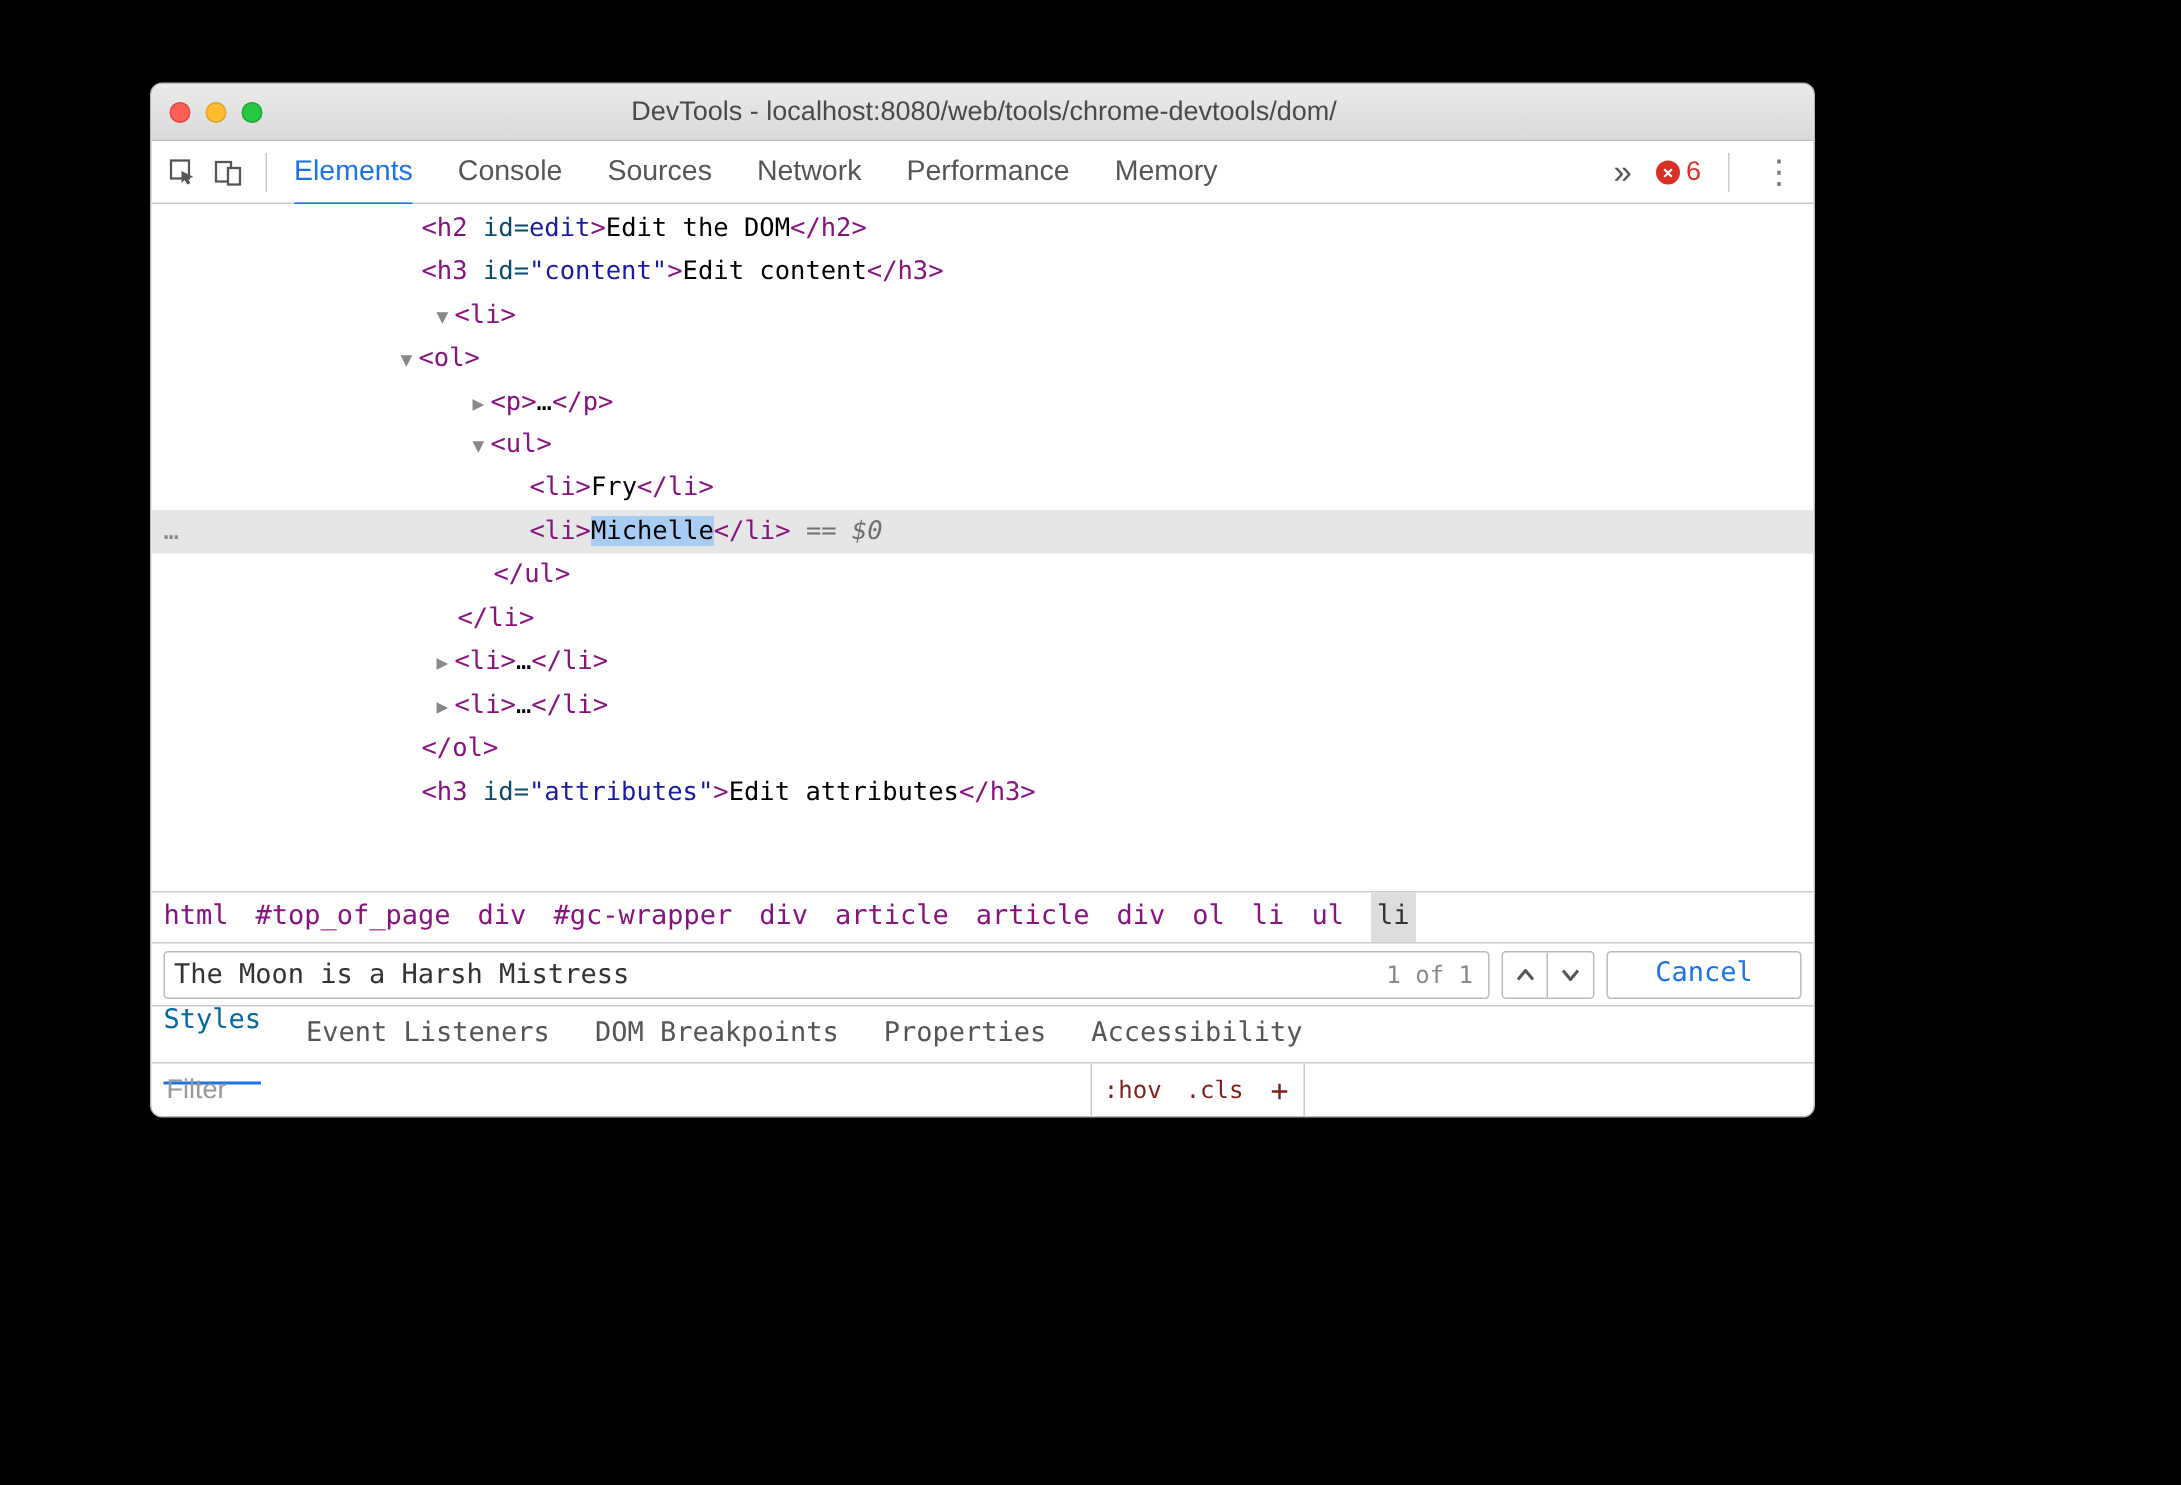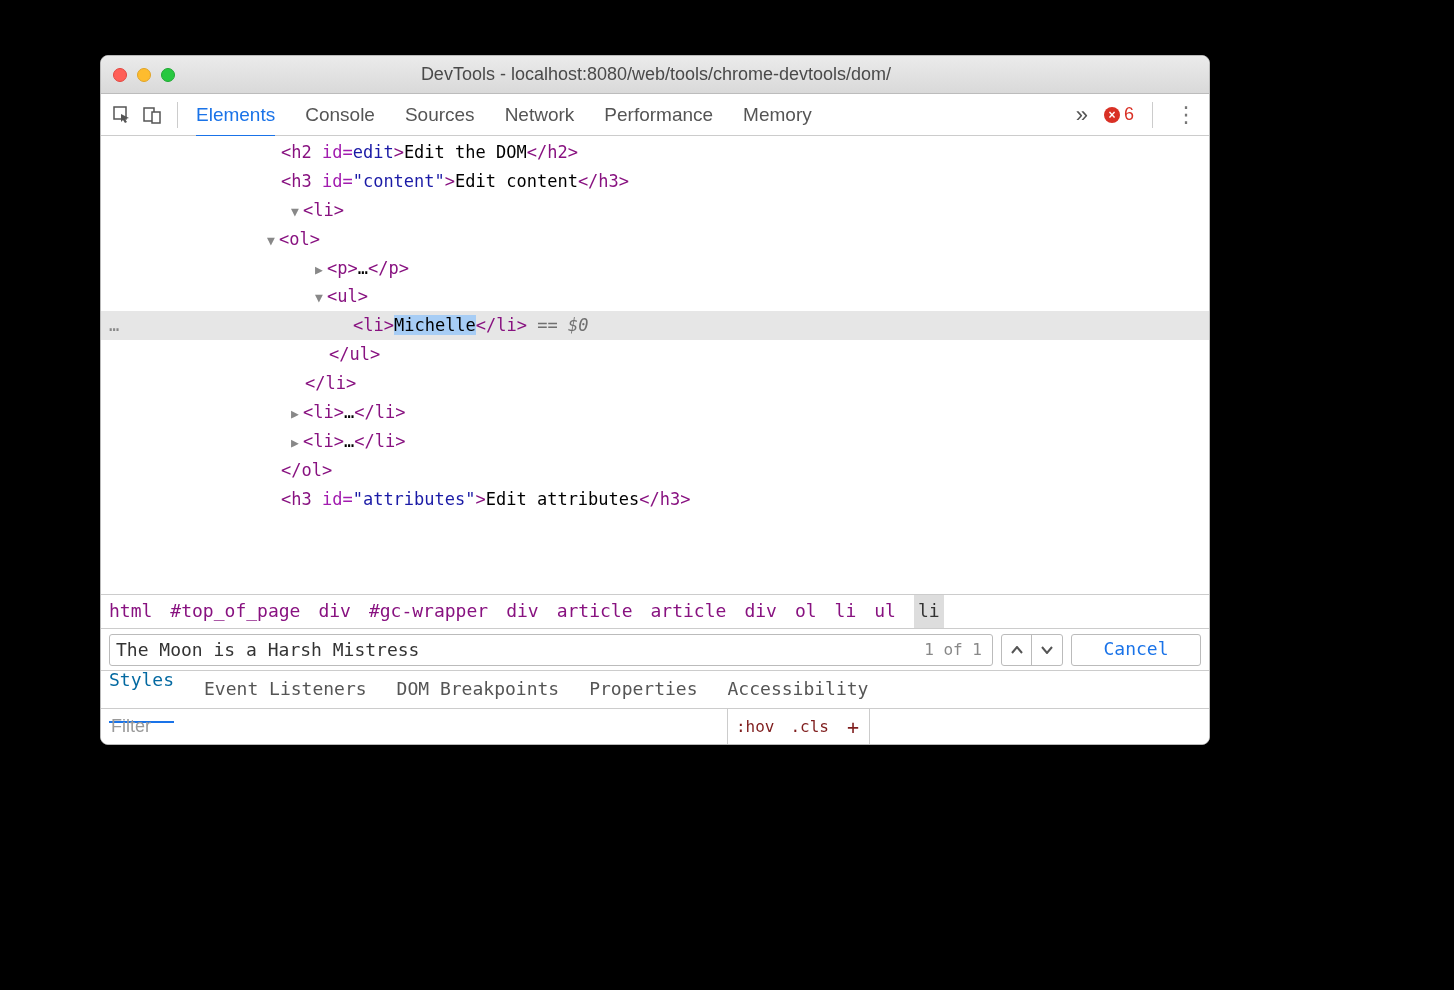--- a/index.html
+++ b/index.html
@@ -70,21 +70,21 @@
     line-height:1.7;
     position:relative;
     display:flex;
     flex-direction:column;
   }
   .dom-scroll { flex:1; overflow:hidden; padding-top:2px;}
   .dom-line { white-space:pre; padding-left:0; }
   .dom-line.selected { background:#e6e6e6;}
   .tri { color:#888; display:inline-block; width:12px; font-size:13px;}
   .tag { color:#881280;}
-  .attr-n { color:#a21caf;}
+  .attr-n { color:#0c4a6e;}
   .attr-v { color:#1a1aa6;}
   .text { color:#000;}
   .hl { background:#a7cdf5; }
   .comment { color:#707070; font-style:italic;}
   .ellips-dots { position:absolute; left:8px; color:#888; font-family:monospace; font-size:17px;}
   .indent { display:inline-block;}
   .breadcrumbs {
     height:34px;
     border-top:1px solid #ccc;
     display:flex;
@@ -199,20 +199,21 @@
   </div>
 
   <div class="dom-pane">
     <div class="dom-scroll">
       <div class="dom-line"><span class="indent" style="width:180px"></span><span class="tag">&lt;h2</span><span class="attr-n"> id=</span><span class="attr-v">edit</span><span class="tag">&gt;</span><span class="text">Edit the DOM</span><span class="tag">&lt;/h2&gt;</span></div>
       <div class="dom-line"><span class="indent" style="width:180px"></span><span class="tag">&lt;h3 </span><span class="attr-n">id=</span><span class="attr-v">"content"</span><span class="tag">&gt;</span><span class="text">Edit content</span><span class="tag">&lt;/h3&gt;</span></div>
       <div class="dom-line"><span class="indent" style="width:190px"></span><span class="tri">▼</span><span class="tag">&lt;li&gt;</span></div>
       <div class="dom-line"><span class="indent" style="width:166px"></span><span class="tri">▼</span><span class="tag">&lt;ol&gt;</span></div>
       <div class="dom-line"><span class="indent" style="width:214px"></span><span class="tri">▶</span><span class="tag">&lt;p&gt;</span><span class="text">…</span><span class="tag">&lt;/p&gt;</span></div>
       <div class="dom-line"><span class="indent" style="width:214px"></span><span class="tri">▼</span><span class="tag">&lt;ul&gt;</span></div>
+      <div class="dom-line"><span class="indent" style="width:252px"></span><span class="tag">&lt;li&gt;</span><span class="text">Fry</span><span class="tag">&lt;/li&gt;</span></div>
       <div class="dom-line selected" style="position:relative;"><span class="ellips-dots">…</span><span class="indent" style="width:252px"></span><span class="tag">&lt;li&gt;</span><span class="text hl">Michelle</span><span class="tag">&lt;/li&gt;</span><span class="comment"> == </span><span class="comment">$0</span></div>
       <div class="dom-line"><span class="indent" style="width:228px"></span><span class="tag">&lt;/ul&gt;</span></div>
       <div class="dom-line"><span class="indent" style="width:204px"></span><span class="tag">&lt;/li&gt;</span></div>
       <div class="dom-line"><span class="indent" style="width:190px"></span><span class="tri">▶</span><span class="tag">&lt;li&gt;</span><span class="text">…</span><span class="tag">&lt;/li&gt;</span></div>
       <div class="dom-line"><span class="indent" style="width:190px"></span><span class="tri">▶</span><span class="tag">&lt;li&gt;</span><span class="text">…</span><span class="tag">&lt;/li&gt;</span></div>
       <div class="dom-line"><span class="indent" style="width:180px"></span><span class="tag">&lt;/ol&gt;</span></div>
       <div class="dom-line"><span class="indent" style="width:180px"></span><span class="tag">&lt;h3 </span><span class="attr-n">id=</span><span class="attr-v">"attributes"</span><span class="tag">&gt;</span><span class="text">Edit attributes</span><span class="tag">&lt;/h3&gt;</span></div>
     </div>
 
     <div class="breadcrumbs">

